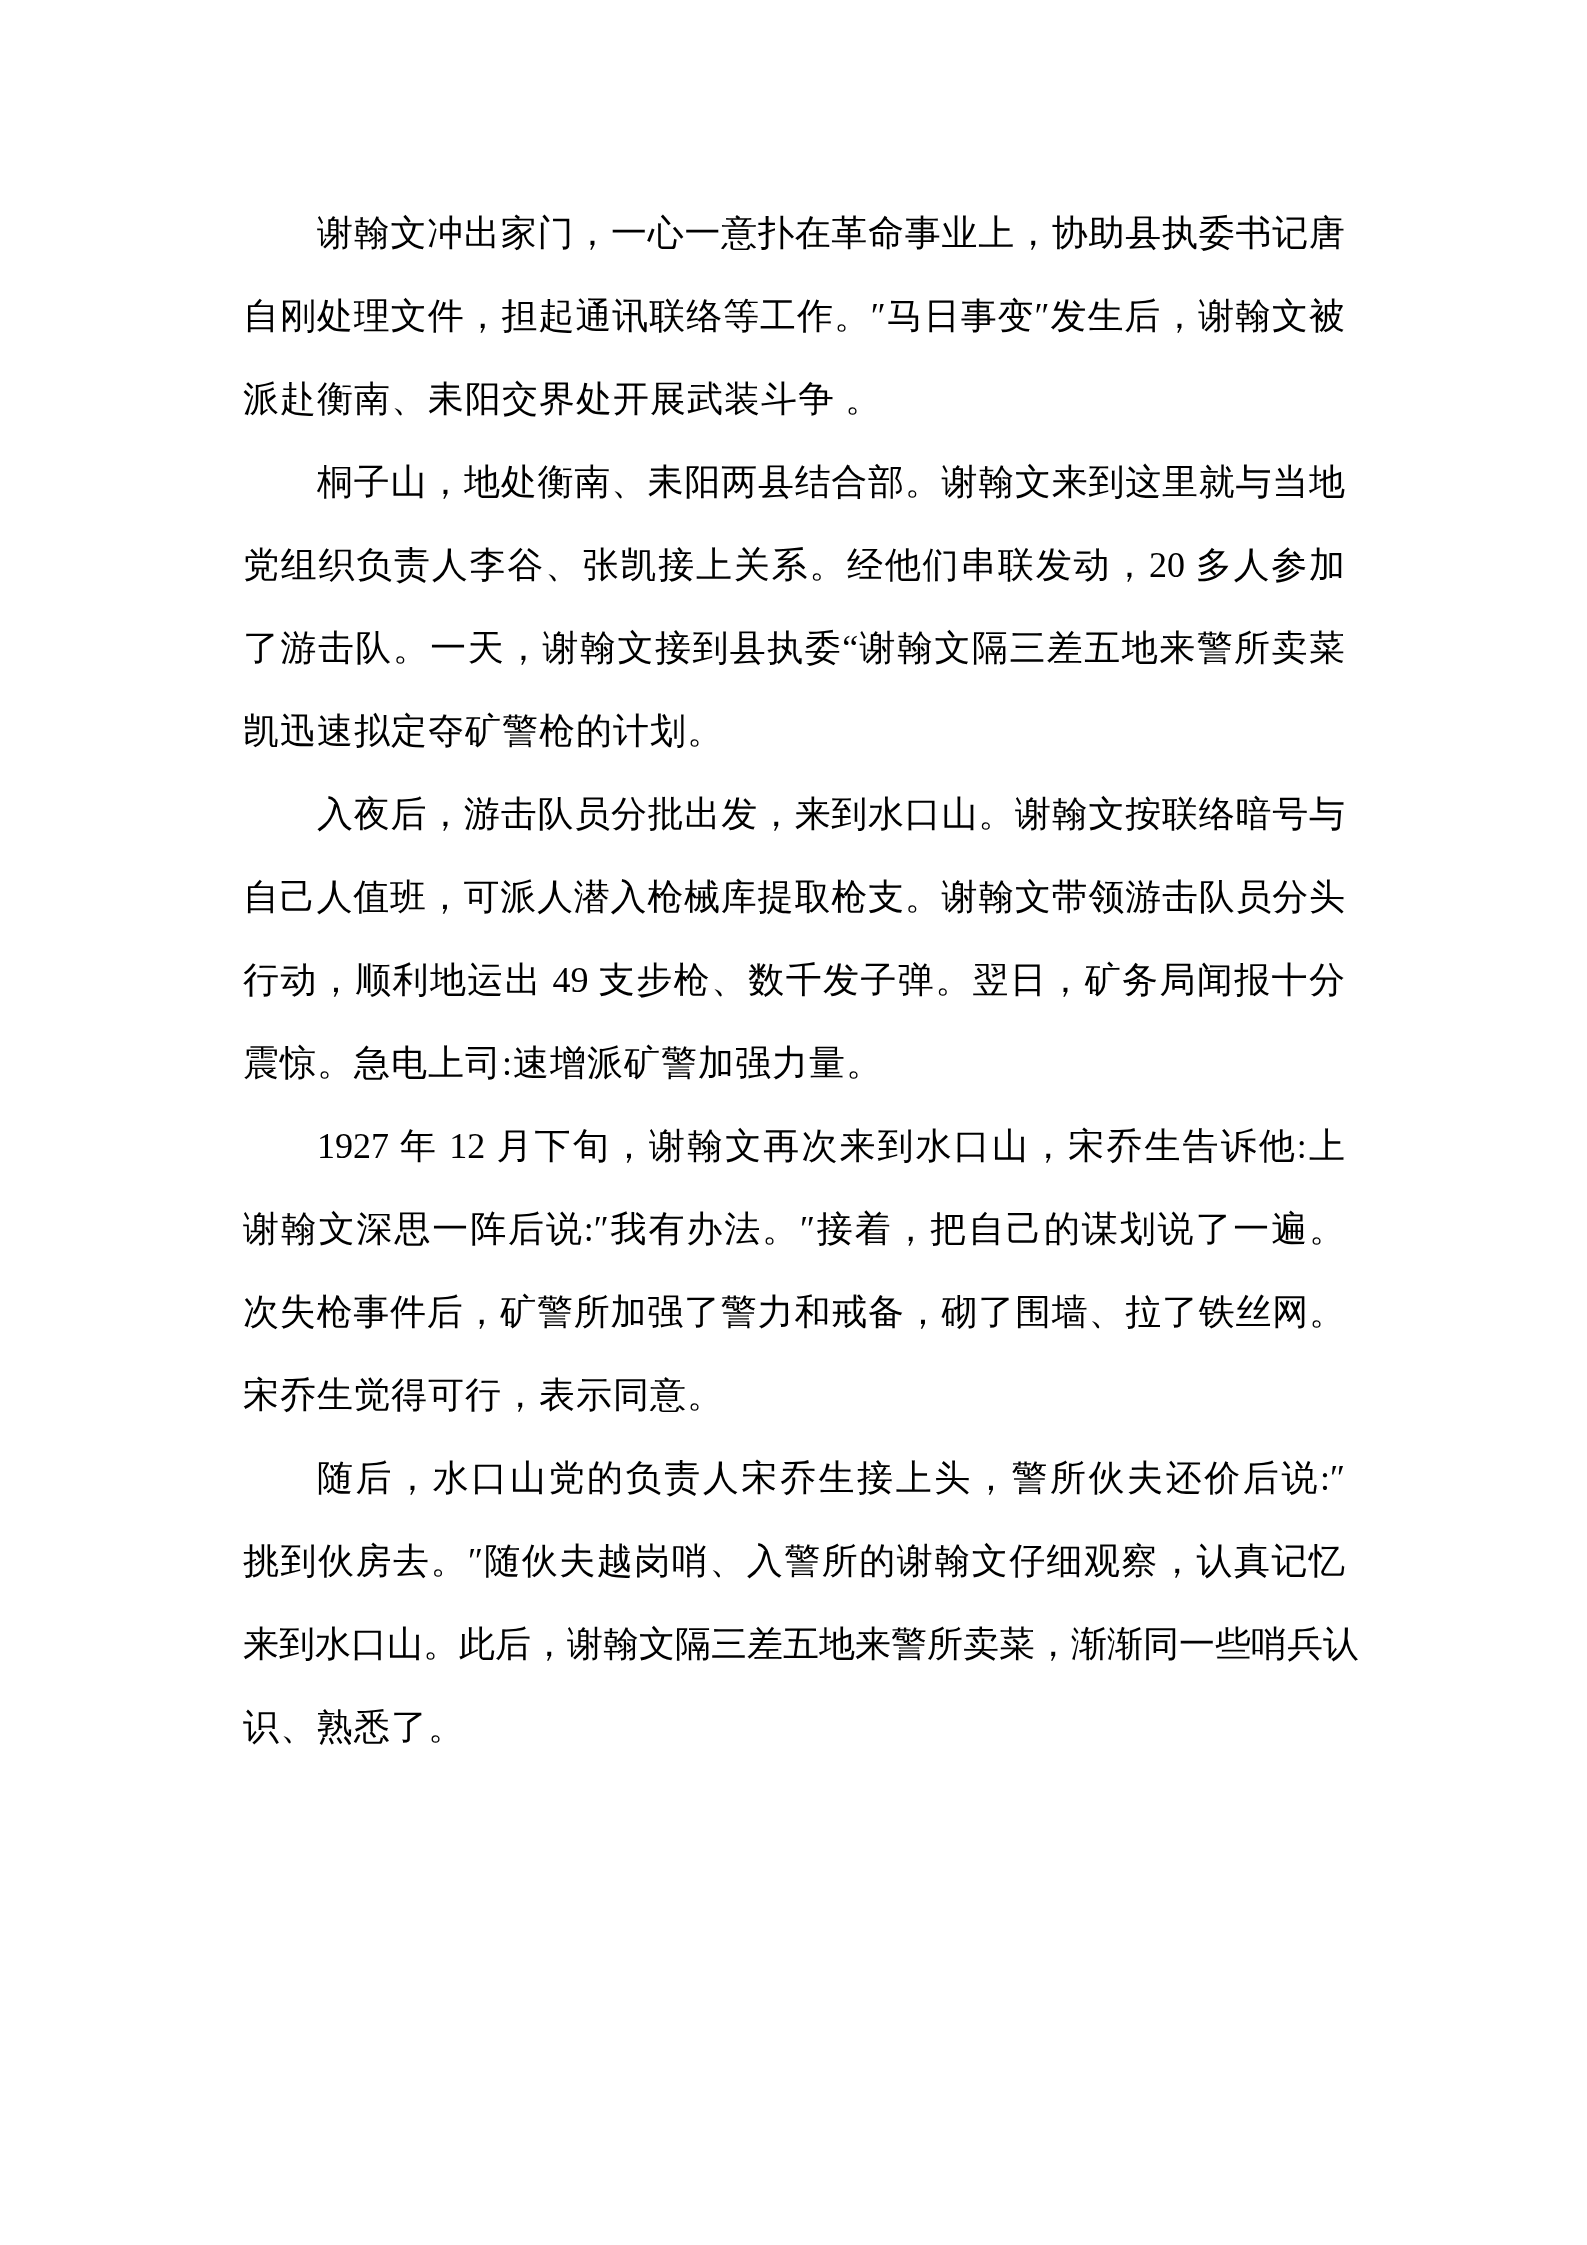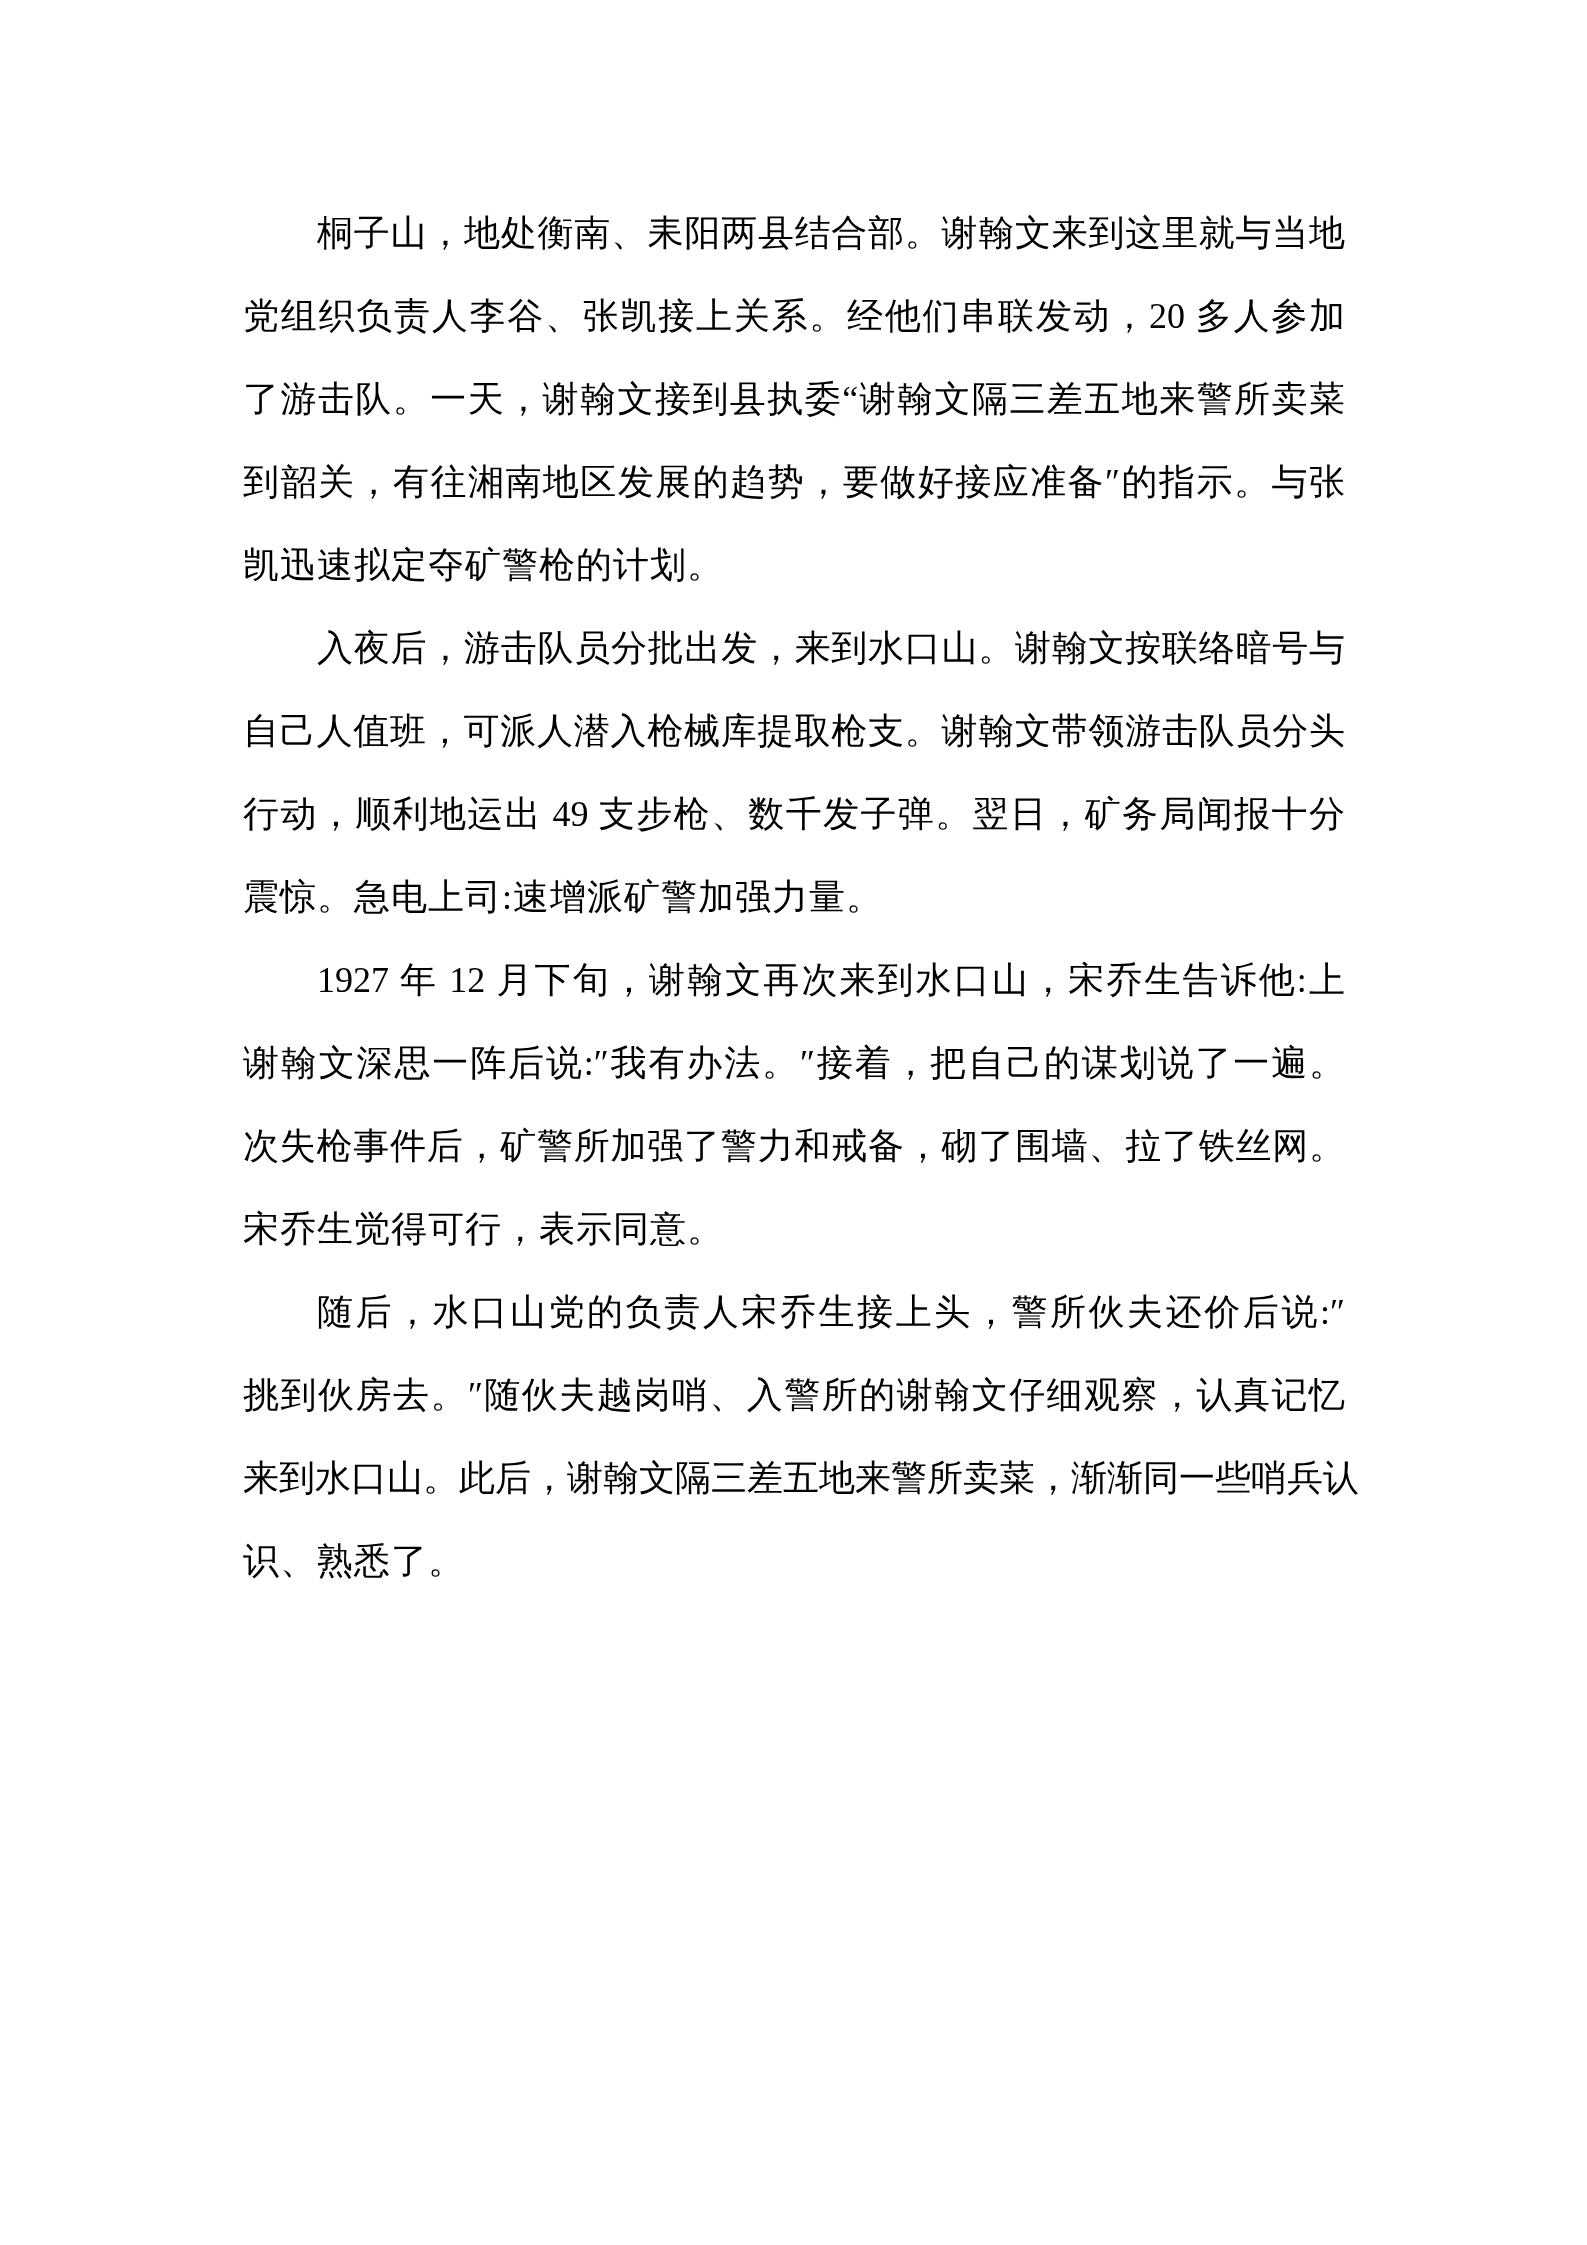--- a/index.html
+++ b/index.html
@@ -44,26 +44,30 @@
     text-align-last: left;
     letter-spacing: 1px;
   }
 </style>
 </head>
 <body>
 
 <div class="page">
   <div class="content">
 
+    <div class="para">
+      <div class="line first">谢翰文冲出家门，一心一意扑在革命事业上，协助县执委书记唐</div>
+      <div class="line">自刚处理文件，担起通讯联络等工作。″马日事变″发生后，谢翰文被</div>
+      <div class="line last">派赴衡南、耒阳交界处开展武装斗争 。</div>
+    </div>
 
     <div class="para">
       <div class="line first">桐子山，地处衡南、耒阳两县结合部。谢翰文来到这里就与当地</div>
       <div class="line">党组织负责人李谷、张凯接上关系。经他们串联发动，20 多人参加</div>
       <div class="line">了游击队。一天，谢翰文接到县执委“谢翰文隔三差五地来警所卖菜</div>
-      <div class="line">到韶关，有往湘南地区发展的趋势，要做好接应准备″的指示。与张</div>
       <div class="line last">凯迅速拟定夺矿警枪的计划。</div>
     </div>
 
     <div class="para">
       <div class="line first">入夜后，游击队员分批出发，来到水口山。谢翰文按联络暗号与</div>
       <div class="line">自己人值班，可派人潜入枪械库提取枪支。谢翰文带领游击队员分头</div>
       <div class="line">行动，顺利地运出 49 支步枪、数千发子弹。翌日，矿务局闻报十分</div>
       <div class="line last">震惊。急电上司:速增派矿警加强力量。</div>
     </div>
 

